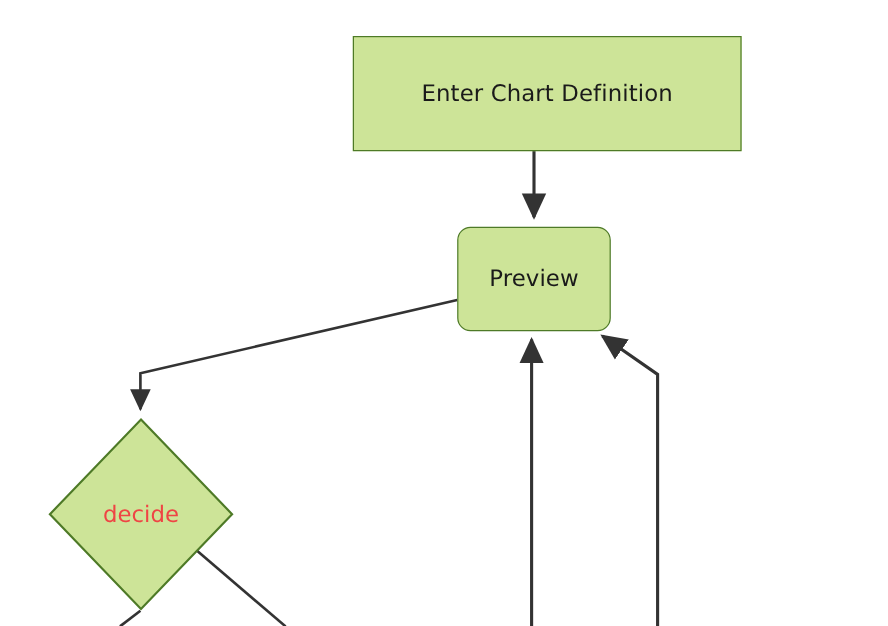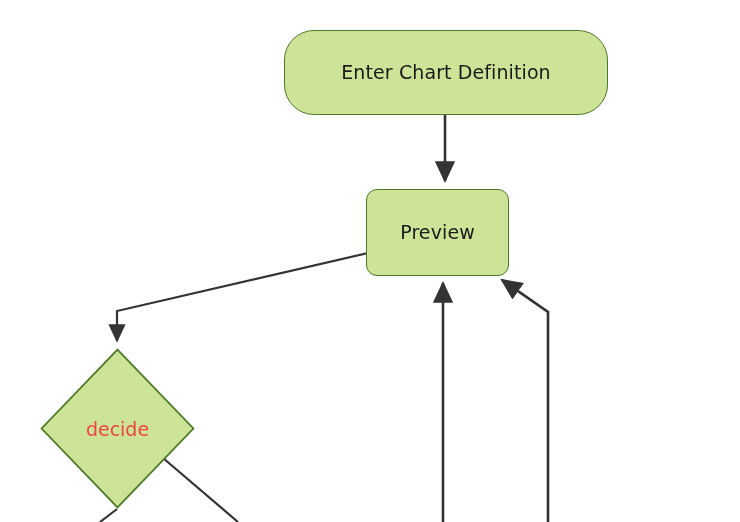--- a/index.html
+++ b/index.html
@@ -89,25 +89,25 @@
 
     <path d="M117,509 L100,522" fill="none" stroke="#333333" stroke-width="2.2"></path>
 
     <path d="M163,458 L238,522" fill="none" stroke="#333333" stroke-width="2.2"></path>
 
     <path d="M443,522 L443,283" fill="none" stroke="#333333" stroke-width="2.6" marker-end="url(#arrowhead)"></path>
 
     <path d="M548,522 L548,312 L502,280" fill="none" stroke="#333333" stroke-width="2.6" marker-end="url(#arrowhead)"></path>
   </svg>
 
-  <div class="node node-rect" style="left:284px; top:30px; width:324px; height:85px;border-radius:30px;">
+  <div class="node node-rect" style="left:294px; top:30px; width:324px; height:96px;">
     <span class="node-label">Enter Chart Definition</span>
   </div>
 
-  <div class="node node-rounded" style="left:366px; top:189px; width:143px; height:87px;">
+  <div class="node node-rounded" style="left:381px; top:189px; width:128px; height:87px;">
     <span class="node-label">Preview</span>
   </div>
 
   <div class="node-diamond-wrap" style="left:40px; top:348px; width:155px; height:161px;">
     <svg width="155" height="161" viewBox="0 0 155 161" xmlns="http://www.w3.org/2000/svg">
       <polygon points="77.5,1.6 153.4,80.5 77.5,159.4 1.6,80.5" fill="#cde498" stroke="#4e7a27" stroke-width="1.8"></polygon>
     </svg>
     <span class="diamond-label">decide</span>
   </div>
 

